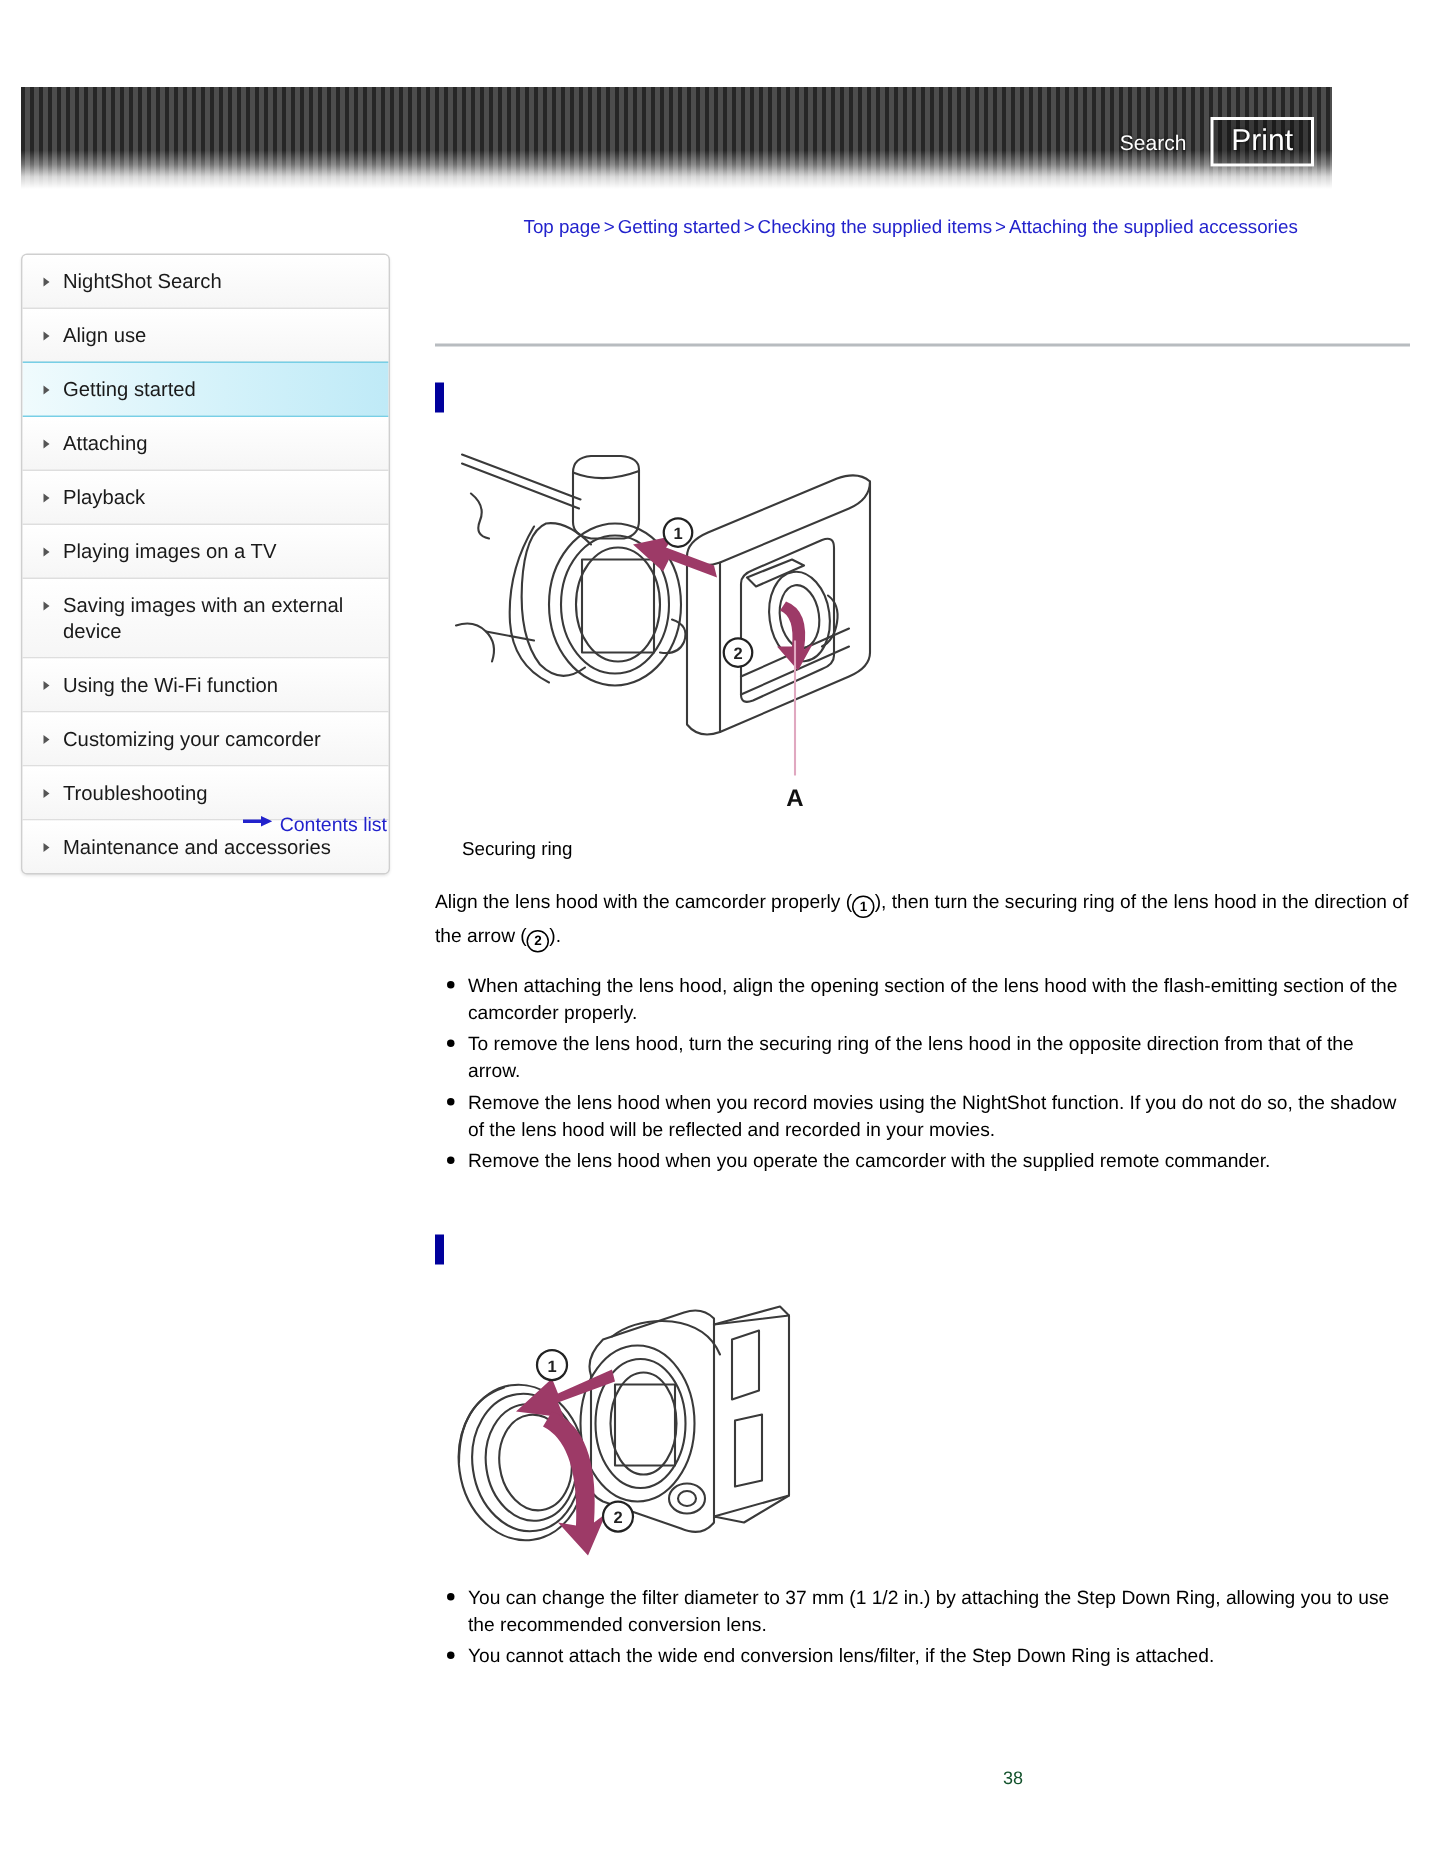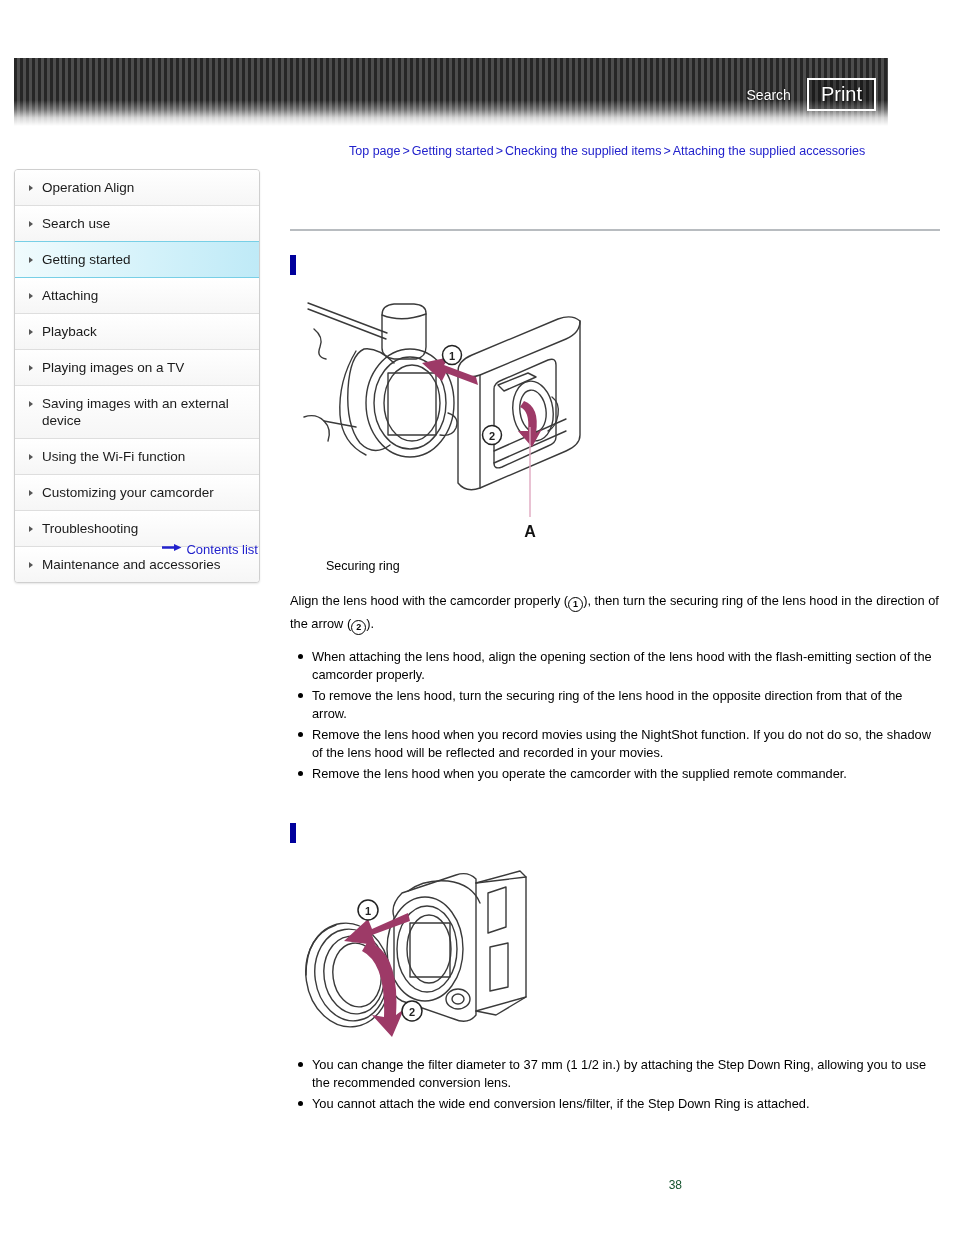--- a/index.html
+++ b/index.html
@@ -170,21 +170,21 @@
     font-size: 14px;
     font-weight: bold;
     color: #00009c;
   }
 
   .figure { margin-top: 10px; }
   .figure-caption {
     font-size: 12.5px;
     color: #000000;
     margin-top: 6px;
-    margin-left: 36px;
+    margin-left: 18px;
   }
 
   .body-para {
     font-size: 12.8px;
     line-height: 23px;
     margin-top: 16px;
     color: #000000;
   }
   ul.notes {
     list-style: none;
@@ -245,25 +245,25 @@
   </div>
 </div>
 
 <div id="breadcrumb">
   <a href="#">Top page</a><span class="sep">&gt;</span><a href="#">Getting started</a><span class="sep">&gt;</span><a href="#">Checking the supplied items</a><span class="sep">&gt;</span><a href="#">Attaching the supplied accessories</a>
 </div>
 
 <nav id="sidebar">
   <div class="nav-item">
     <span class="nav-arrow"></span>
-    <span class="nav-label">Operation Align</span>
-  </div>
-  <div class="nav-item">
-    <span class="nav-arrow"></span>
-    <span class="nav-label">Search use</span>
+    <span class="nav-label">NightShot Search</span>
+  </div>
+  <div class="nav-item">
+    <span class="nav-arrow"></span>
+    <span class="nav-label">Align use</span>
   </div>
   <div class="nav-item active">
     <span class="nav-arrow"></span>
     <span class="nav-label">Getting started</span>
   </div>
   <div class="nav-item">
     <span class="nav-arrow"></span>
     <span class="nav-label">Attaching</span>
   </div>
   <div class="nav-item">

